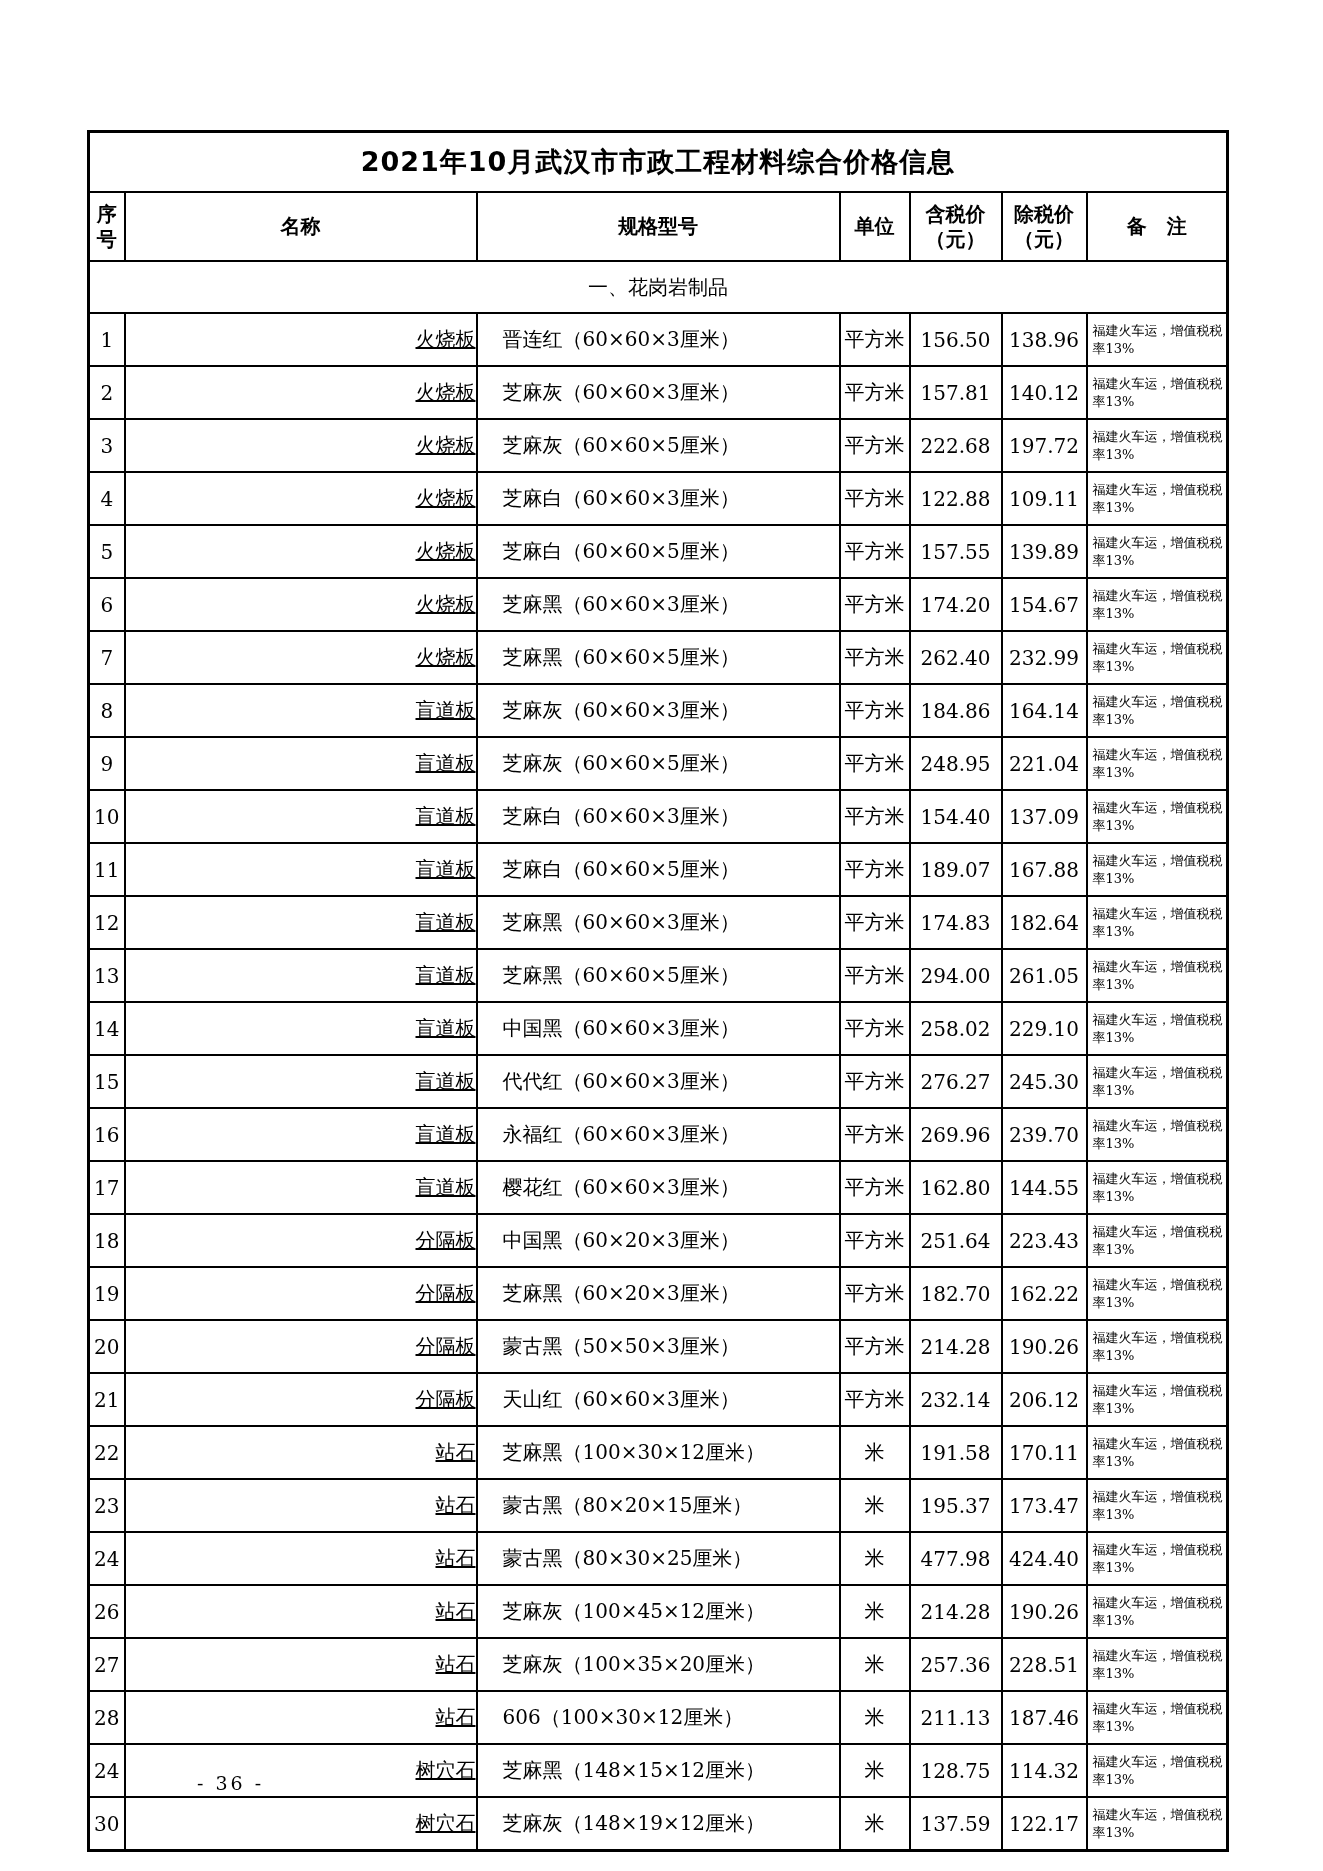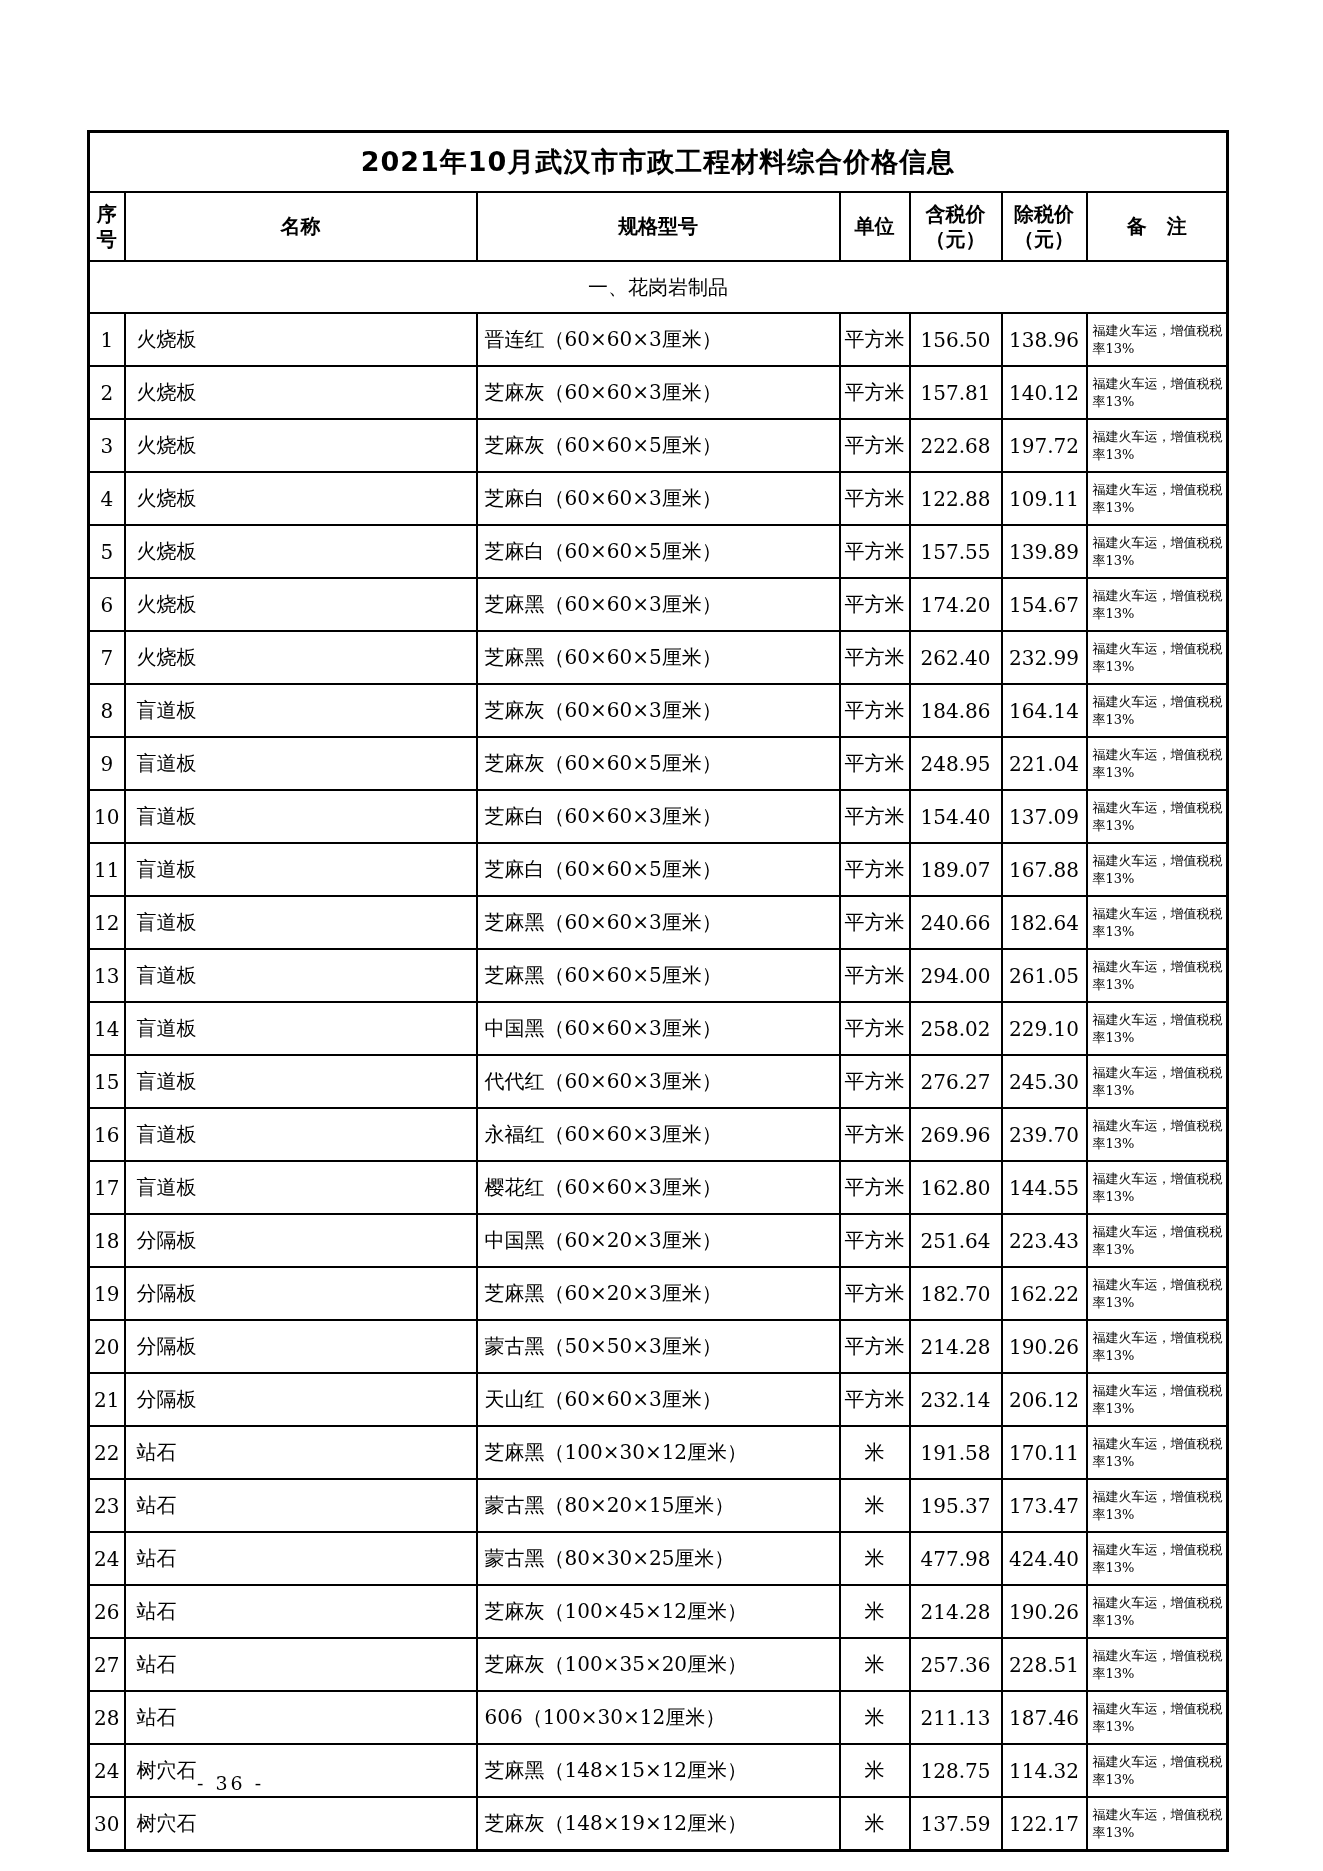--- a/index.html
+++ b/index.html
@@ -50,26 +50,27 @@
     height: 50px;
     font-size: 20px;
     text-align: center;
   }
   .data-row td {
     height: 47px;
     font-size: 20px;
     text-align: center;
   }
   .data-row .td-name {
-    text-align: left;
+    text-align: right;
     padding-left: 11px;
+    text-decoration: underline;
   }
   .data-row .td-spec {
     text-align: left;
-    padding-left: 7px;
+    padding-left: 25px;
   }
   .data-row .td-note {
     text-align: left;
     font-size: 13px;
     line-height: 1.35;
     padding: 2px 3px 2px 5px;
   }
   .page-number {
     position: absolute;
     left: 158px;
@@ -215,21 +216,21 @@
           <td class="td-unit">平方米</td>
           <td class="td-price">189.07</td>
           <td class="td-price">167.88</td>
           <td class="td-note">福建火车运，增值税税率13%</td>
         </tr>
         <tr class="data-row">
           <td class="td-no">12</td>
           <td class="td-name">盲道板</td>
           <td class="td-spec">芝麻黑（60×60×3厘米）</td>
           <td class="td-unit">平方米</td>
-          <td class="td-price">240.66</td>
+          <td class="td-price">174.83</td>
           <td class="td-price">182.64</td>
           <td class="td-note">福建火车运，增值税税率13%</td>
         </tr>
         <tr class="data-row">
           <td class="td-no">13</td>
           <td class="td-name">盲道板</td>
           <td class="td-spec">芝麻黑（60×60×5厘米）</td>
           <td class="td-unit">平方米</td>
           <td class="td-price">294.00</td>
           <td class="td-price">261.05</td>

